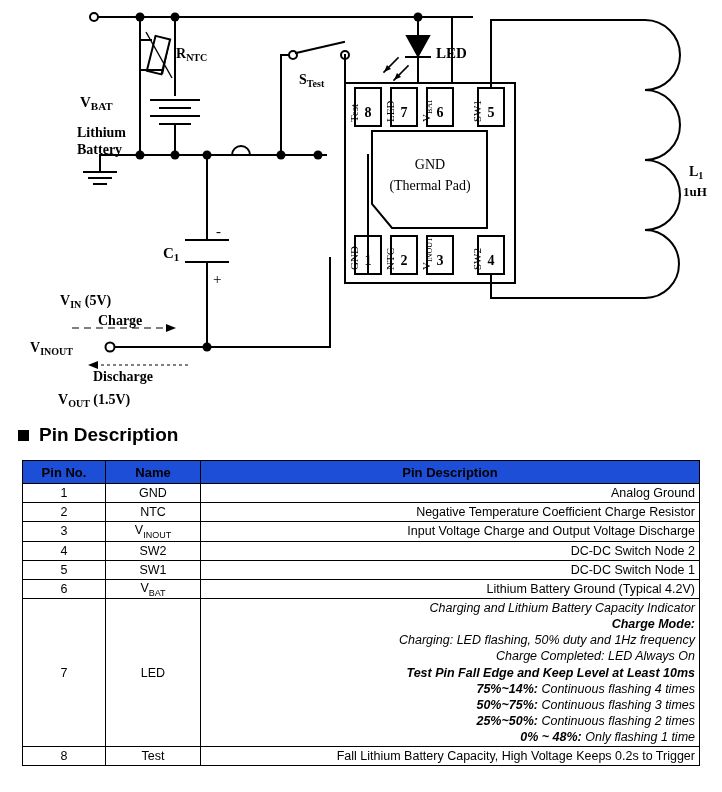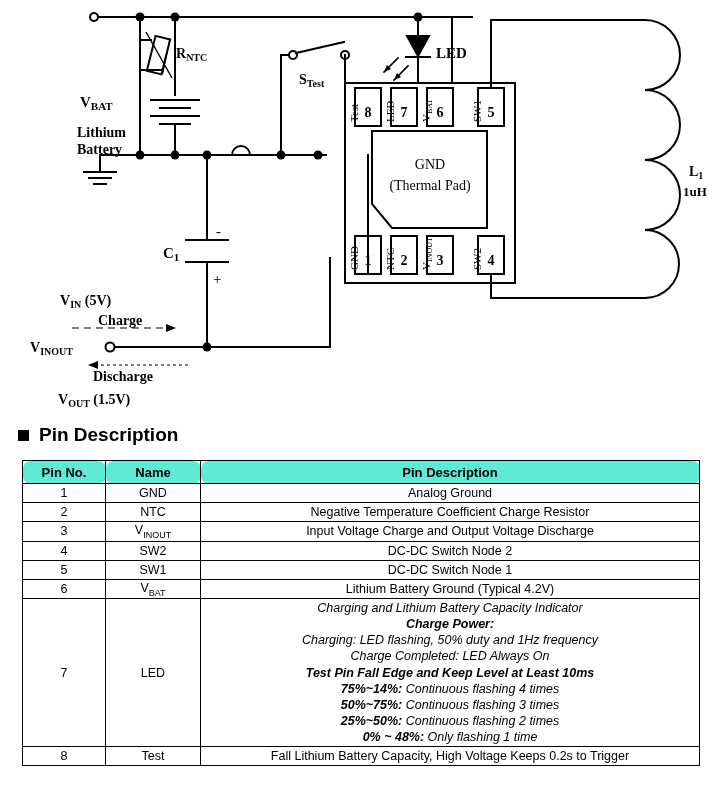--- a/index.html
+++ b/index.html
@@ -40,32 +40,31 @@
     border-collapse: collapse;
     font-family: "Liberation Sans", sans-serif;
     font-size: 12.5px;
   }
   table.pintable th, table.pintable td {
     border: 1px solid #000;
     padding: 1px 4px;
     vertical-align: middle;
   }
   table.pintable thead th {
-    background: #5eead4;
+    background: #1d4ed8;
     text-align: center;
     font-weight: bold;
     font-size: 13px;
     height: 20px;
-    border-radius: 8px;
   }
   table.pintable td.c {
     text-align: center;
   }
   table.pintable td.l {
-    text-align: center;
+    text-align: right;
   }
   table.pintable tbody tr { height: 19px; }
   .sub { font-size: 0.72em; vertical-align: sub; }
   .led-cell { line-height: 1.29; padding-top: 3px; padding-bottom: 3px; font-style: italic;}
   .led-cell b { font-weight: bold; }
   .nowrapc { white-space: nowrap; }
 </style>
 </head>
 <body>
 
@@ -277,21 +276,21 @@
     <tr>
       <td class="c">6</td>
       <td class="c nowrapc">V<span class="sub">BAT</span></td>
       <td class="l">Lithium Battery Ground (Typical 4.2V)</td>
     </tr>
     <tr>
       <td class="c">7</td>
       <td class="c">LED</td>
       <td class="l led-cell" id="led-desc-cell">
           <div>Charging and Lithium Battery Capacity Indicator</div>
-          <div><b>Charge Power:</b></div>
+          <div><b>Charge Mode:</b></div>
           <div>Charging: LED flashing, 50% duty and 1Hz frequency</div>
           <div>Charge Completed: LED Always On</div>
           <div><b>Test Pin Fall Edge and Keep Level at Least 10ms</b></div>
           <div><b>75%~14%:</b> Continuous flashing 4 times</div>
           <div><b>50%~75%:</b> Continuous flashing 3 times</div>
           <div><b>25%~50%:</b> Continuous flashing 2 times</div>
           <div><b>0% ~ 48%:</b> Only flashing 1 time</div>
         </td>
     </tr>
     <tr>

